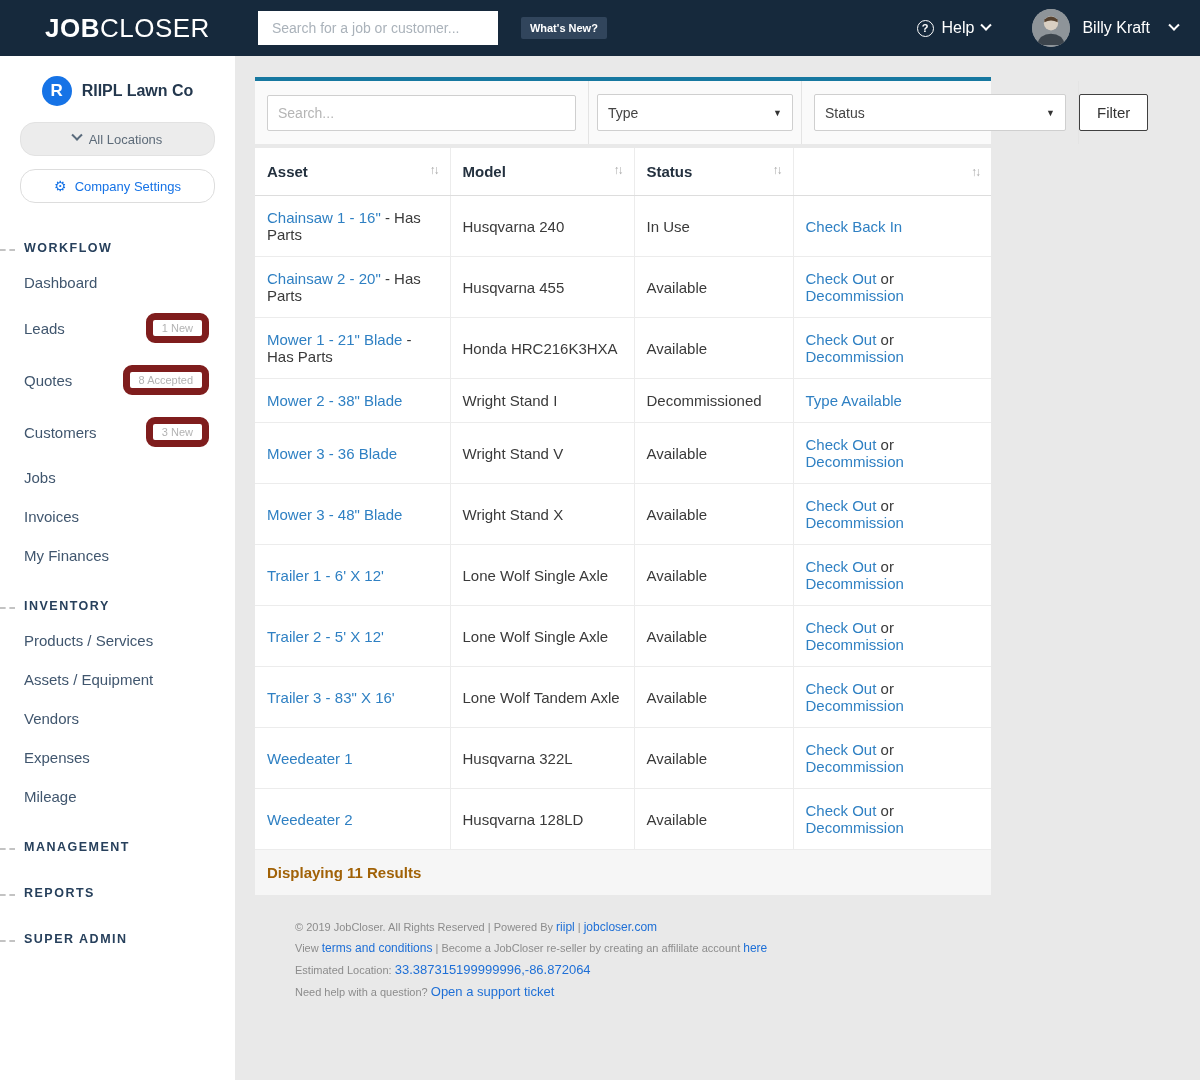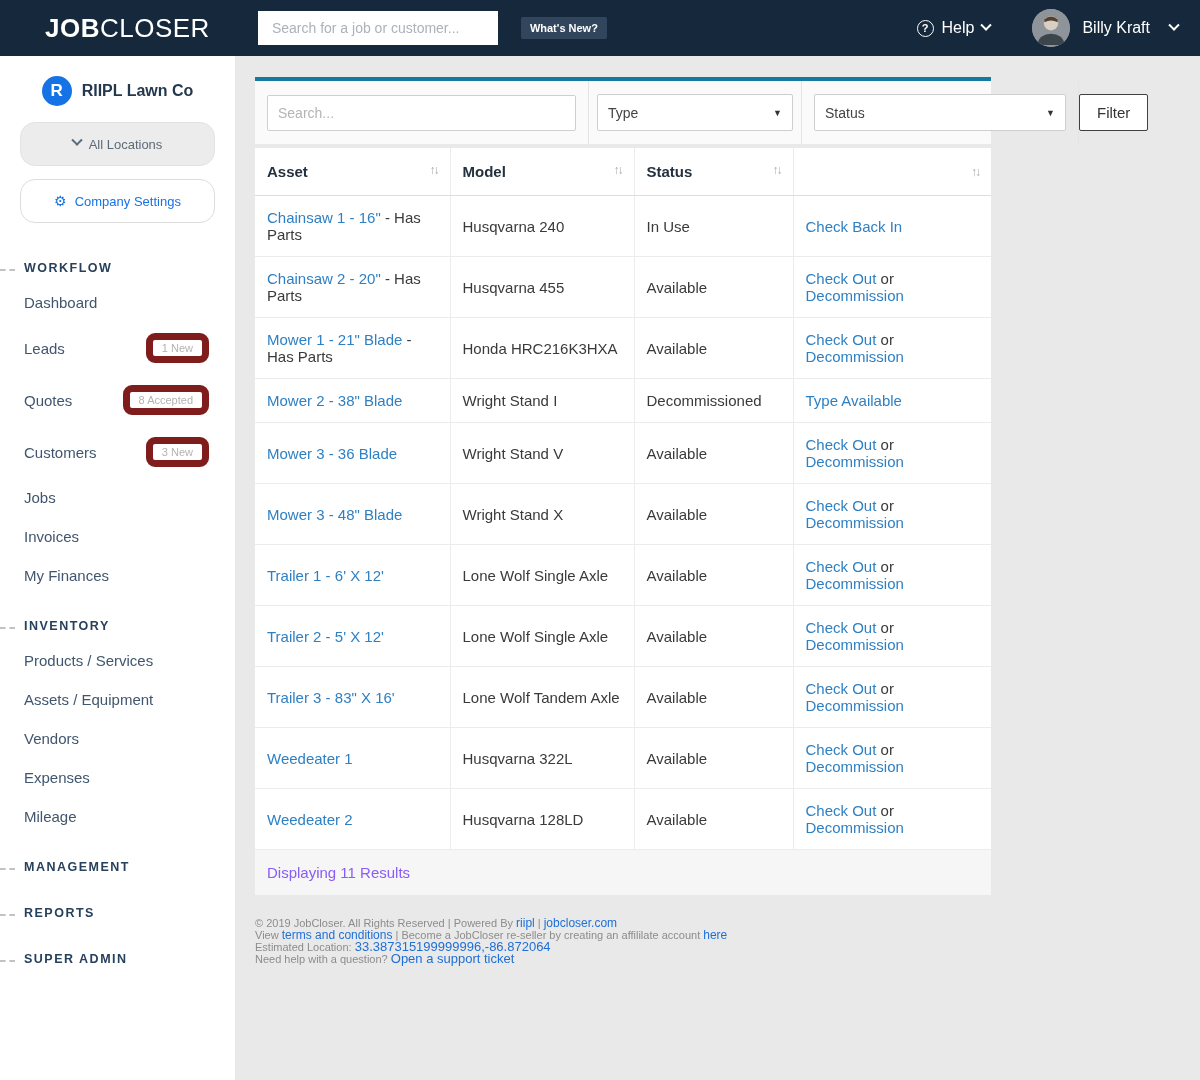--- a/index.html
+++ b/index.html
@@ -29,21 +29,21 @@
   .avatar { width:38px; height:38px; border-radius:50%; overflow:hidden; display:inline-block; background:#9aa0a6; }
   .avatar svg { display:block; }
 
   
   .sidebar { position:fixed; top:56px; left:0; width:235px; height:1024px; background:#fff; }
   .company { padding:20px 20px 0; text-align:center; }
   .company-row { display:flex; align-items:center; justify-content:center; gap:10px; margin-bottom:16px; }
   .company-logo { width:30px; height:30px; border-radius:50%; background:#1673e6; color:#fff;
                   font-weight:bold; font-size:17px; display:inline-flex; align-items:center; justify-content:center; }
   .company-name { color:#24384e; font-size:16px; font-weight:600; }
-  .pill { width:195px; margin:0 auto 13px; border-radius:15px; font-size:13px; height:44px;
+  .pill { width:195px; margin:0 auto 13px; border-radius:15px; font-size:13px; height:34px;
           display:flex; align-items:center; justify-content:center; gap:8px; cursor:pointer; font-family:inherit; }
   .pill-locations { background:#ececec; color:#5d6b79; border:1px solid #e2e2e2; }
   .pill-settings { background:#fff; color:#1673e6; border:1px solid #ddd; }
   .gear { font-size:14px; line-height:1; }
   .side-nav { margin-top:26px; }
   .nav-section { position:relative; color:#27405c; font-size:12.5px; font-weight:bold;
                  letter-spacing:1.5px; padding:12px 0 8px 24px; margin-top:12px; }
   .nav-section::before { content:""; position:absolute; left:0; top:20px; width:15px;
                          border-top:2px dashed #c3c3c3; }
   .nav-item { display:flex; align-items:center; justify-content:space-between; padding:11px 26px 11px 24px;
@@ -83,24 +83,24 @@
   
   .asset-table { margin-top:4px; width:100%; border-collapse:collapse; background:#fff; table-layout:fixed; }
   .asset-table th { text-align:left; font-size:15px; font-weight:700; color:#24313f;
                     padding:15px 12px; border-bottom:1px solid #ddd; }
   .asset-table th:not(:last-child), .asset-table td:not(:last-child) { border-right:1px solid #ececec; }
   .asset-table th .sort { float:right; color:#aaa; font-size:12px; font-weight:normal;
                           letter-spacing:-2px; cursor:pointer; }
   .asset-table td { font-size:15px; color:#3a3a3a; padding:13px 12px; border-bottom:1px solid #ececec; }
   .col-asset { width:26.5%; } .col-model { width:25%; } .col-status { width:21.6%; } .col-actions { width:26.9%; }
   a.tlink { color:#2f80c3; text-decoration:none; cursor:pointer; }
-  .results-row td { background:#f6f6f6; font-weight:normal; color:#8b5cf6; border-bottom:none; padding:14px 12px; }
-
-  
-  .site-footer { margin-top:22px; font-size:11px; color:#8c8c8c; line-height:12px; }
+  .results-row td { background:#f6f6f6; font-weight:bold; color:#a16207; border-bottom:none; padding:14px 12px; }
+
+  
+  .site-footer { margin-top:22px; font-size:11px; color:#8c8c8c; line-height:21px;margin-left:40px; }
   .site-footer a { color:#1e6fd6; text-decoration:none; font-size:12px; cursor:pointer; }
   .site-footer a.lg { font-size:13px; }
 </style>
 </head>
 <body>
 
 <header class="navbar">
   <div class="brand">
     <span class="brand-bold">JOB</span><span class="brand-light">CLOSER</span>
   </div>

